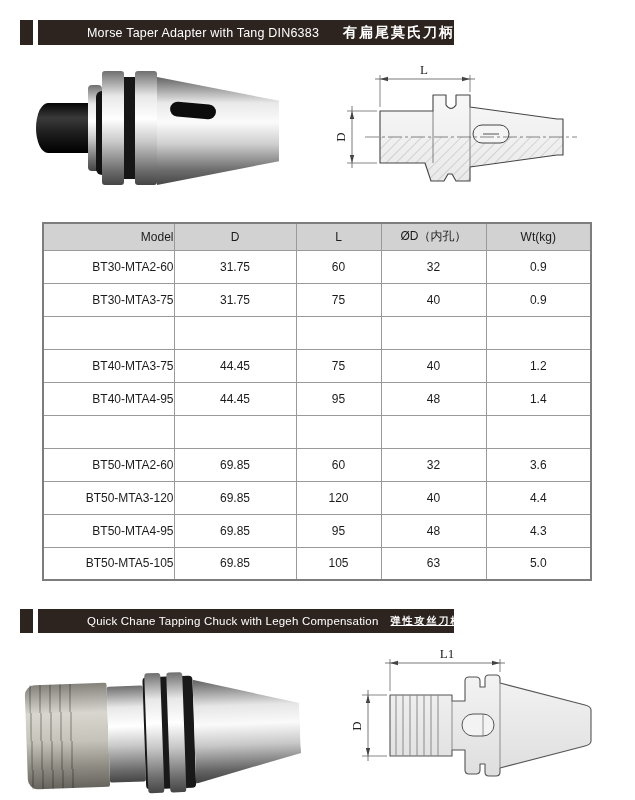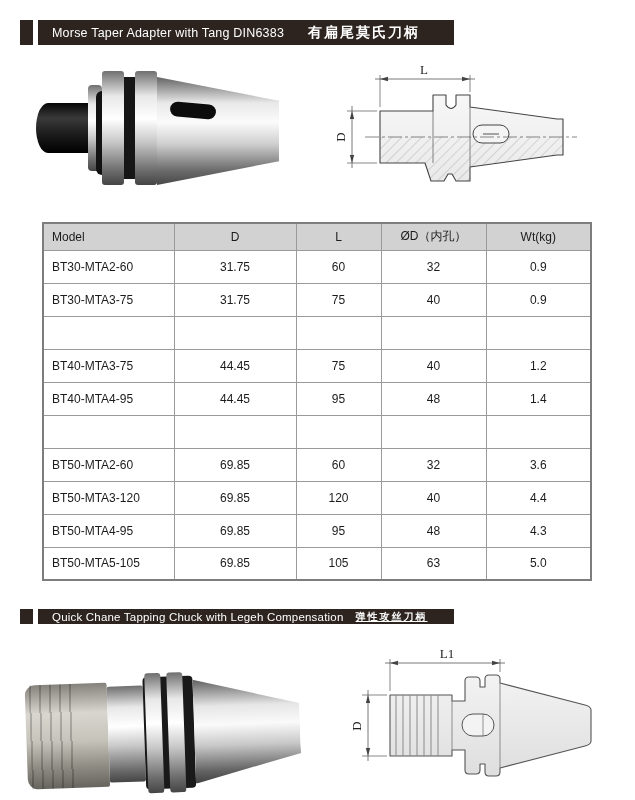--- a/index.html
+++ b/index.html
@@ -4,39 +4,39 @@
 <style>
   * { margin:0; padding:0; box-sizing:border-box; }
   html,body { width:635px; height:800px; background:#ffffff; overflow:hidden;
               font-family:"Liberation Sans", sans-serif; position:relative; }
 
   
   .banner { position:absolute; left:20px; display:flex; align-items:stretch; }
   .banner .sq  { width:13px; background:#2d241f; margin-right:5px; }
   .banner .bar { background:#2d241f; color:#fff; display:flex; align-items:center;
                  padding:0 14px 0 14px; white-space:nowrap; }
-  .banner .en  { font-size:12.5px; letter-spacing:.2px; }
+  .banner .en  { font-size:12.5px; letter-spacing:.2px;margin-left:35px; }
   .banner .zh  { font-size:14px; font-weight:bold; margin-left:24px; letter-spacing:2px; }
   #banner1 { top:20px;  height:25px; }
   #banner1 .bar { width:416px; }
-  #banner2 { top:609px; height:15px;border-radius:10px; }
+  #banner2 { top:609px; height:24px;border-radius:10px; }
   #banner2 .bar { width:416px; }
   #banner2 .en { font-size:11.5px; }
   #banner2 .zh { font-size:10px; margin-left:12px;text-decoration:underline; }
 
   
   #spec-table { position:absolute; left:42px; top:222px; width:548px;
                 border-collapse:collapse; table-layout:fixed;
                 font-size:12px; color:#1b1b1b; }
   #spec-table th, #spec-table td { border:1px solid #9a9a9a; height:33px;
                 text-align:center; overflow:hidden; white-space:nowrap; }
   #spec-table { border:2px solid #7d7d7d; }
   #spec-table thead th { background:#d2d2d2; font-weight:normal; height:27px; }
   #spec-table th:first-child, #spec-table td:first-child
-                { text-align:left; padding-left:8px; }
+                { text-align:right; padding-left:8px; }
   #spec-table thead th:first-child { padding-left:8px; }
 
   
   .photo { position:absolute; }
   #photo1 { left:30px; top:63px; width:250px; height:135px; }
   .pp { position:absolute; }
   .chrome-v  { background:linear-gradient(180deg,#6f6f6f,#e8e8e8 22%,#ffffff 42%,#c9c9c9 62%,#6a6a6a 88%,#454545); }
   #p1-stud   { left:6px;  top:40px; width:54px; height:50px; border-radius:12px 0 0 12px/25px 0 0 25px;
                background:linear-gradient(180deg,#050505,#3a3a3a 30%,#1c1c1c 62%,#000); }
   #p1-disc   { left:58px; top:22px; width:14px; height:86px; border-radius:4px; }

